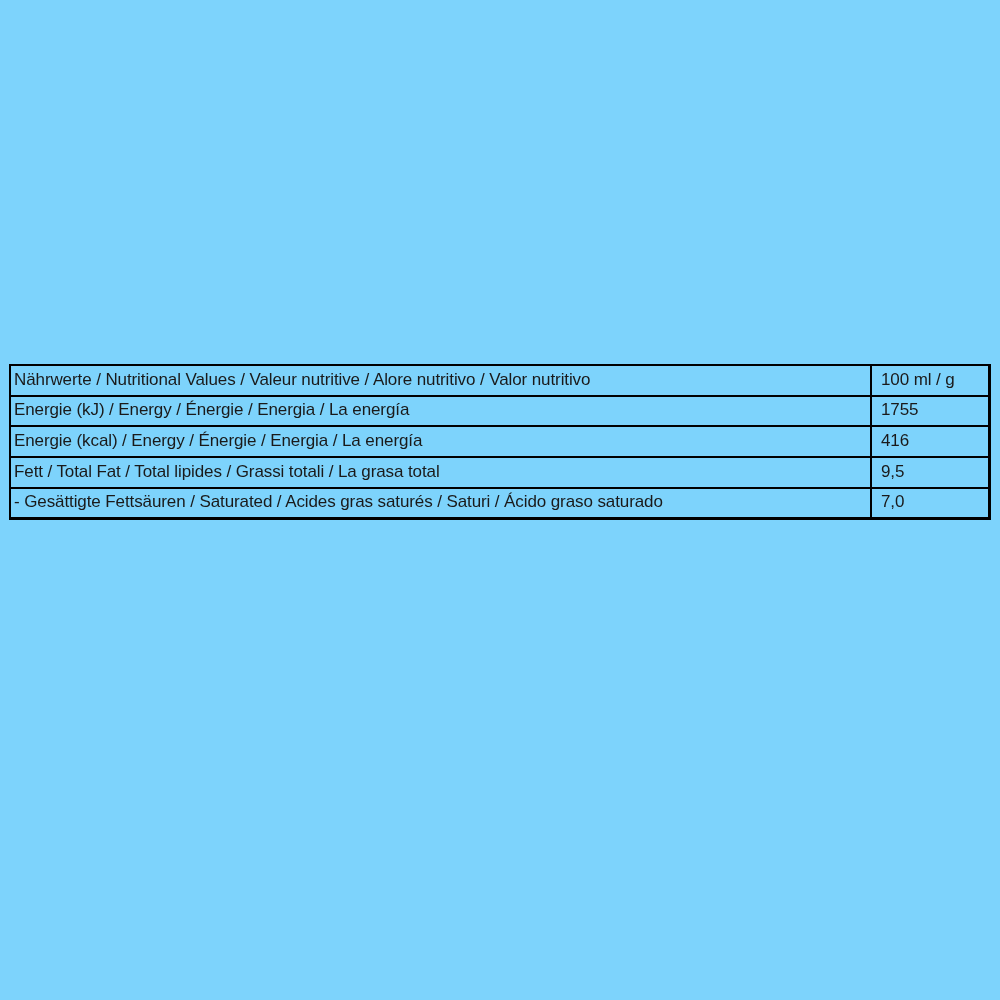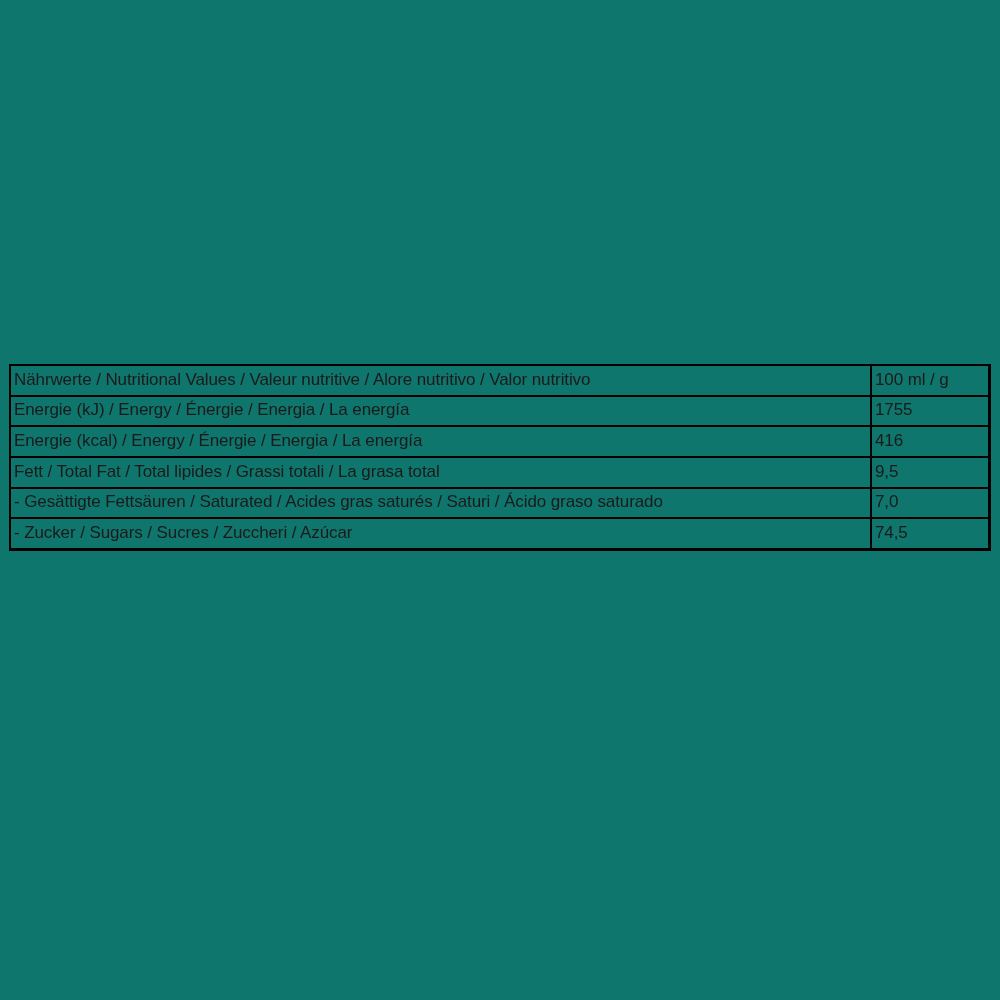--- a/index.html
+++ b/index.html
@@ -4,21 +4,21 @@
 <style>
   html, body {
     margin: 0;
     padding: 0;
     background: #ffffff;
   }
   .page {
     position: relative;
     width: 1000px;
     height: 1000px;
-    background: #0f766e;
+    background: #7dd3fc;
     font-family: "Liberation Sans", "DejaVu Sans", sans-serif;
     color: #1a1a1a;
     overflow: hidden;
   }
   table.nutrition {
     position: absolute;
     left: 9px;
     top: 364px;
     width: 979px;
     border-collapse: collapse;
@@ -33,21 +33,21 @@
     font-size: 17px;
     line-height: 1.1;
     letter-spacing: -0.1px;
     padding: 0 2px 1px 3px;
     vertical-align: middle;
     white-space: nowrap;
     overflow: hidden;
     color: #1a1a1a;
   }
   table.nutrition td.value-cell {
-    padding-left: 3px;
+    padding-left: 9px;
   }
 </style>
 </head>
 <body>
 
 <div class="page">
   <table class="nutrition">
     <colgroup>
       <col style="width: 861px;">
       <col style="width: 118px;">
@@ -66,19 +66,15 @@
           <td class="value-cell">416</td>
         </tr>
         <tr>
           <td class="label-cell">Fett / Total Fat / Total lipides / Grassi totali / La grasa total</td>
           <td class="value-cell">9,5</td>
         </tr>
         <tr>
           <td class="label-cell">- Gesättigte Fettsäuren / Saturated / Acides gras saturés / Saturi / Ácido graso saturado</td>
           <td class="value-cell">7,0</td>
         </tr>
-        <tr>
-          <td class="label-cell">- Zucker / Sugars / Sucres / Zuccheri / Azúcar</td>
-          <td class="value-cell">74,5</td>
-        </tr>
       </tbody>
   </table>
 </div>
 
 </body></html>

